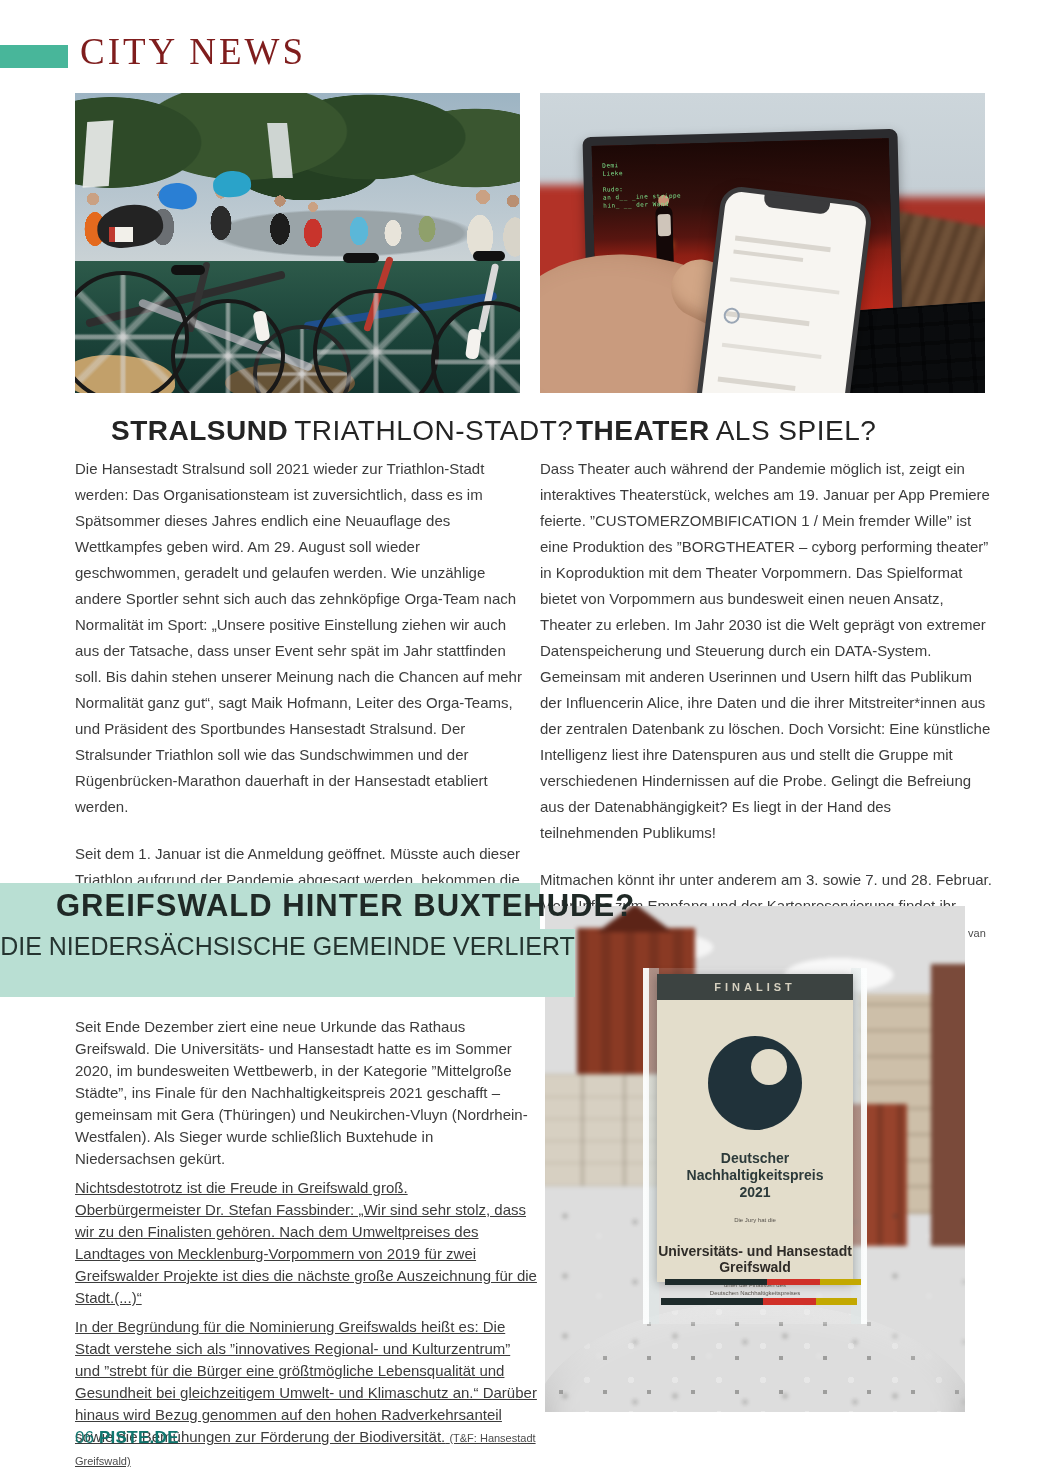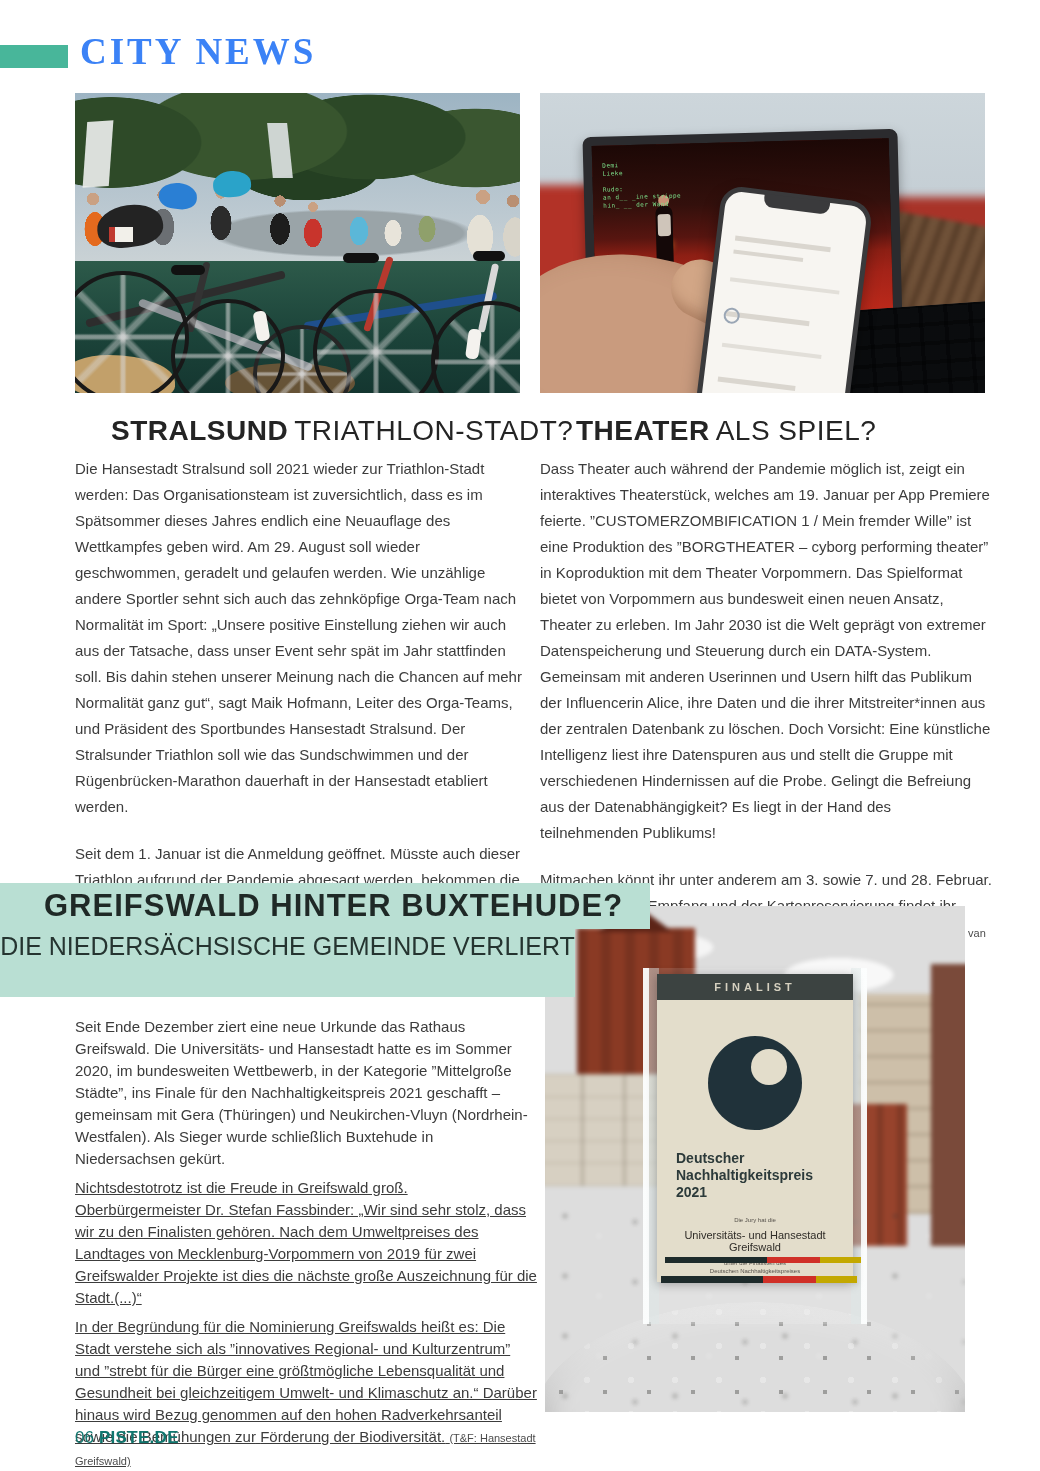--- a/index.html
+++ b/index.html
@@ -3,21 +3,21 @@
 <meta charset="utf-8">
 <style>
   * { margin:0; padding:0; box-sizing:border-box; }
   html,body { background:#ffffff; }
   .page { position:relative; width:1040px; height:1471px; background:#fff; overflow:hidden;
           font-family:"Liberation Sans", sans-serif; color:#3a3a3a; }
 
   
   .accent-bar { position:absolute; left:0; top:45px; width:68px; height:23px; background:#48b69a; }
   .masthead { position:absolute; left:80px; top:30px; font-family:"Liberation Serif", serif;
-              font-weight:bold; font-size:37px; letter-spacing:3px; color:#3b82f6; }
+              font-weight:normal; font-size:37px; letter-spacing:3px; color:#7f1d1d; }
 
   
   .photo { position:absolute; overflow:hidden; background:#ddd; }
   .photo * { position:absolute; }
 
   
   .photo-tri { left:75px; top:93px; width:445px; height:300px; }
   .t-sky { inset:0; background:linear-gradient(180deg,#9db4c3 0%,#bcc9d1 40%,#cdd4d6 60%); }
   .t-trees { left:0; top:0; width:100%; height:110px;
     background-image:
@@ -183,36 +183,36 @@
       rgba(255,255,255,.12) 16px calc(100% - 16px), rgba(225,235,235,.5) calc(100% - 16px) calc(100% - 6px),
       rgba(252,254,254,.95) calc(100% - 6px)); }
   .aw-plaque { left:112px; top:68px; width:196px; height:308px; background:#e3ddcb;
     box-shadow:0 2px 10px rgba(0,0,0,.3); }
   .aw-plaque > div { position:relative; }
   .aw-finband { height:26px; background:#3c4341; color:#d6d1c0; font-size:11px; font-weight:bold;
     letter-spacing:4px; text-align:center; line-height:26px; }
   .aw-logo { width:94px; height:94px; margin:36px auto 0; background:#20323a; border-radius:50%; }
   .aw-logo::after { content:""; position:absolute; right:15px; top:13px; width:36px; height:36px;
     background:#e3ddcb; border-radius:50%; }
-  .aw-title { margin-top:20px; text-align:left; font-weight:bold; font-size:14px; line-height:17px;
-    color:#2c3a3a; white-space:pre-line;margin-left:19px; }
+  .aw-title { margin-top:20px; text-align:center; font-weight:bold; font-size:14px; line-height:17px;
+    color:#2c3a3a; white-space:pre-line; }
   .aw-jury { margin-top:16px; font-size:6px; text-align:center; color:#55504a; }
-  .aw-city { margin-top:6px; font-size:11px; font-weight:normal; text-align:center; color:#2f2c28; }
+  .aw-city { margin-top:20px; font-size:14px; font-weight:bold; text-align:center; color:#2f2c28; }
   .aw-fin3 { margin-top:6px; font-size:6px; line-height:8px; text-align:center; color:#55504a; white-space:pre-line; }
   .aw-stripe { position:absolute; left:8px; right:8px; height:6px;
     background:linear-gradient(90deg,#1e2b2b 0 52%, #d03028 52% 79%, #c3a800 79% 100%); }
   .st1 { bottom:26px; } .st2 { bottom:13px; height:7px; left:4px; right:4px; }
   .aw-dome { left:-14px; top:396px; width:448px; height:250px; border-radius:50%;
     background:radial-gradient(ellipse at 50% 18%, #dfdfd8 0%, #b8b8b0 30%, #93938a 55%, #6e6e66 80%, #585850 100%);
     background-image:radial-gradient(circle 5px at 12px 10px, rgba(255,255,255,.3) 60%, transparent 61%),
       radial-gradient(circle 4px at 30px 22px, rgba(40,40,36,.35) 60%, transparent 61%);
     background-size:44px 34px; box-shadow:inset 0 10px 24px rgba(255,255,255,.5), inset 0 -20px 40px rgba(0,0,0,.45); }
 
   .band { position:absolute; background:#b9dfd3; z-index:5; }
-  .band-title { left:0; top:883px; width:650px; height:46px; padding-left:44px;
+  .band-title { left:0; top:883px; width:540px; height:46px; padding-left:56px;
     font-size:31px; font-weight:bold; letter-spacing:1px; color:#1f2926; line-height:46px; white-space:nowrap; }
   .band-sub { left:0; top:929px; width:575px; height:68px; text-align:center;
     font-size:25px; line-height:32px; color:#253430; padding-top:1px; }
   .gw-text { position:absolute; left:75px; top:1016px; width:462px; font-size:15px; line-height:22px; color:#3c3c3c; }
   .gw-text p + p { margin-top:7px;text-decoration:underline; }
 
   
   .pagefooter { position:absolute; left:75px; top:1428px; font-size:17px; color:#0f766e; }
   .pagefooter b { font-weight:bold; letter-spacing:.3px; margin-left:5px; }
 </style>

